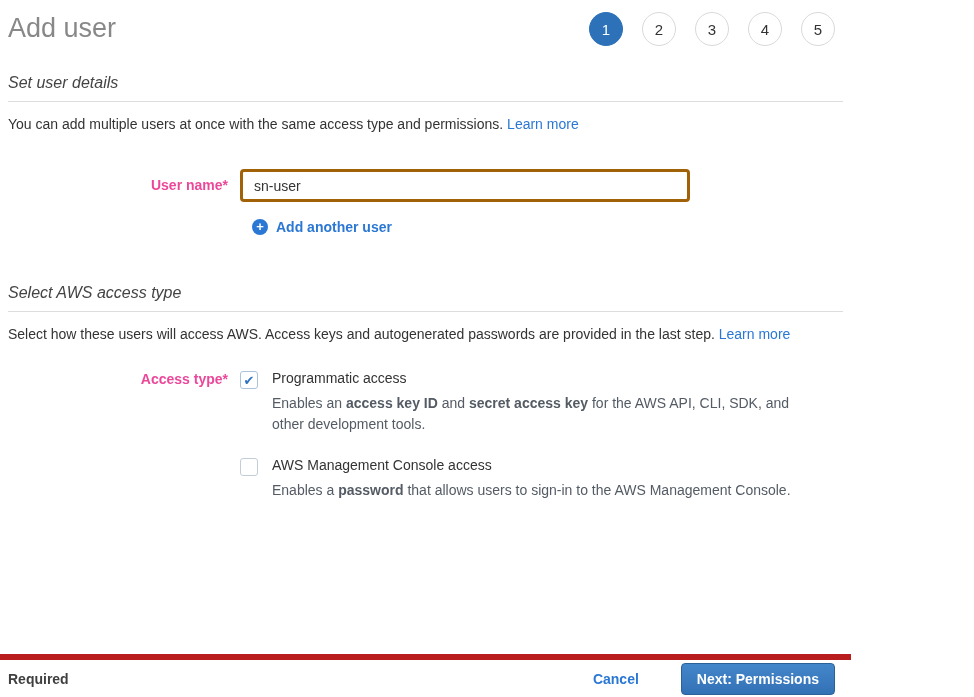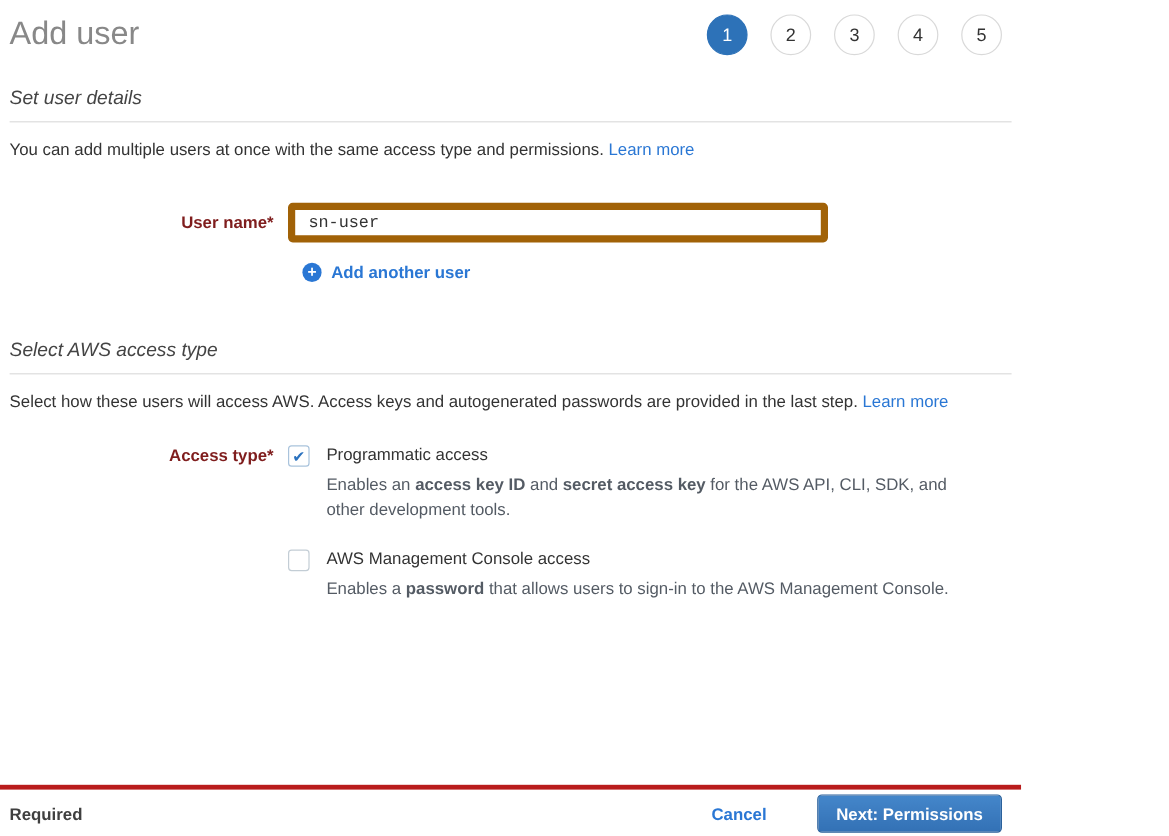--- a/index.html
+++ b/index.html
@@ -53,35 +53,35 @@
   hr.divider { border: none; border-top: 1px solid #ddd; margin: 0 0 13px 0; }
   p.section-desc { margin: 0; font-size: 14px; color: #333; line-height: 18px; }
   a.link { color: #2a77d4; text-decoration: none; cursor: pointer; }
   .form-row { display: flex; margin-top: 36px; }
   .form-label {
     flex: none;
     width: 232px;
     text-align: right;
     font-weight: bold;
     font-size: 14px;
-    color: #7f1d1d;
+    color: #ec4899;
     padding-right: 12px;
     padding-top: 8px;
   }
   .access-row { margin-top: 27px; }
   .access-row .form-label { padding-top: 1px; }
   input.text-input {
     width: 450px;
     height: 33px;
-    border: 6px solid #a16207;
+    border: 3px solid #a16207;
     border-radius: 4px;
     padding: 0 11px;
     font-size: 14px;
     color: #333;
-    font-family: Liberation Mono, monospace;
+    font-family: Liberation Sans, sans-serif;
     outline: none;
     background: #fff;
   }
   .add-row {
     margin: 17px 0 0 244px;
     display: flex;
     align-items: center;
     gap: 8px;
     cursor: pointer;
   }
@@ -113,21 +113,21 @@
     cursor: pointer;
   }
   .checkbox.checked { border-color: #a9c3dc; }
   .checkbox .checkmark { line-height: 1; }
   .opt-title { font-weight: normal; font-size: 14px; color: #333; margin-bottom: 7px; line-height: 16px; }
   .opt-desc { font-size: 14px; color: #545b64; max-width: 523px; line-height: 21px; }
   footer.footer-bar {
     position: absolute;
     left: 0; right: 0; bottom: 0;
     height: 43px;
-    border-top: 4px solid #b91c1c;
+    border-top: 6px solid #b91c1c;
     background: #fff;
     display: flex;
     align-items: center;
     justify-content: space-between;
     padding: 0 16px 0 8px;
   }
   .required-note { font-weight: bold; font-size: 14px; color: #3f3f3f; }
   .footer-actions { display: flex; align-items: center; gap: 42px; }
   button.primary-btn {
     background: linear-gradient(#4486ca, #3371b5);

